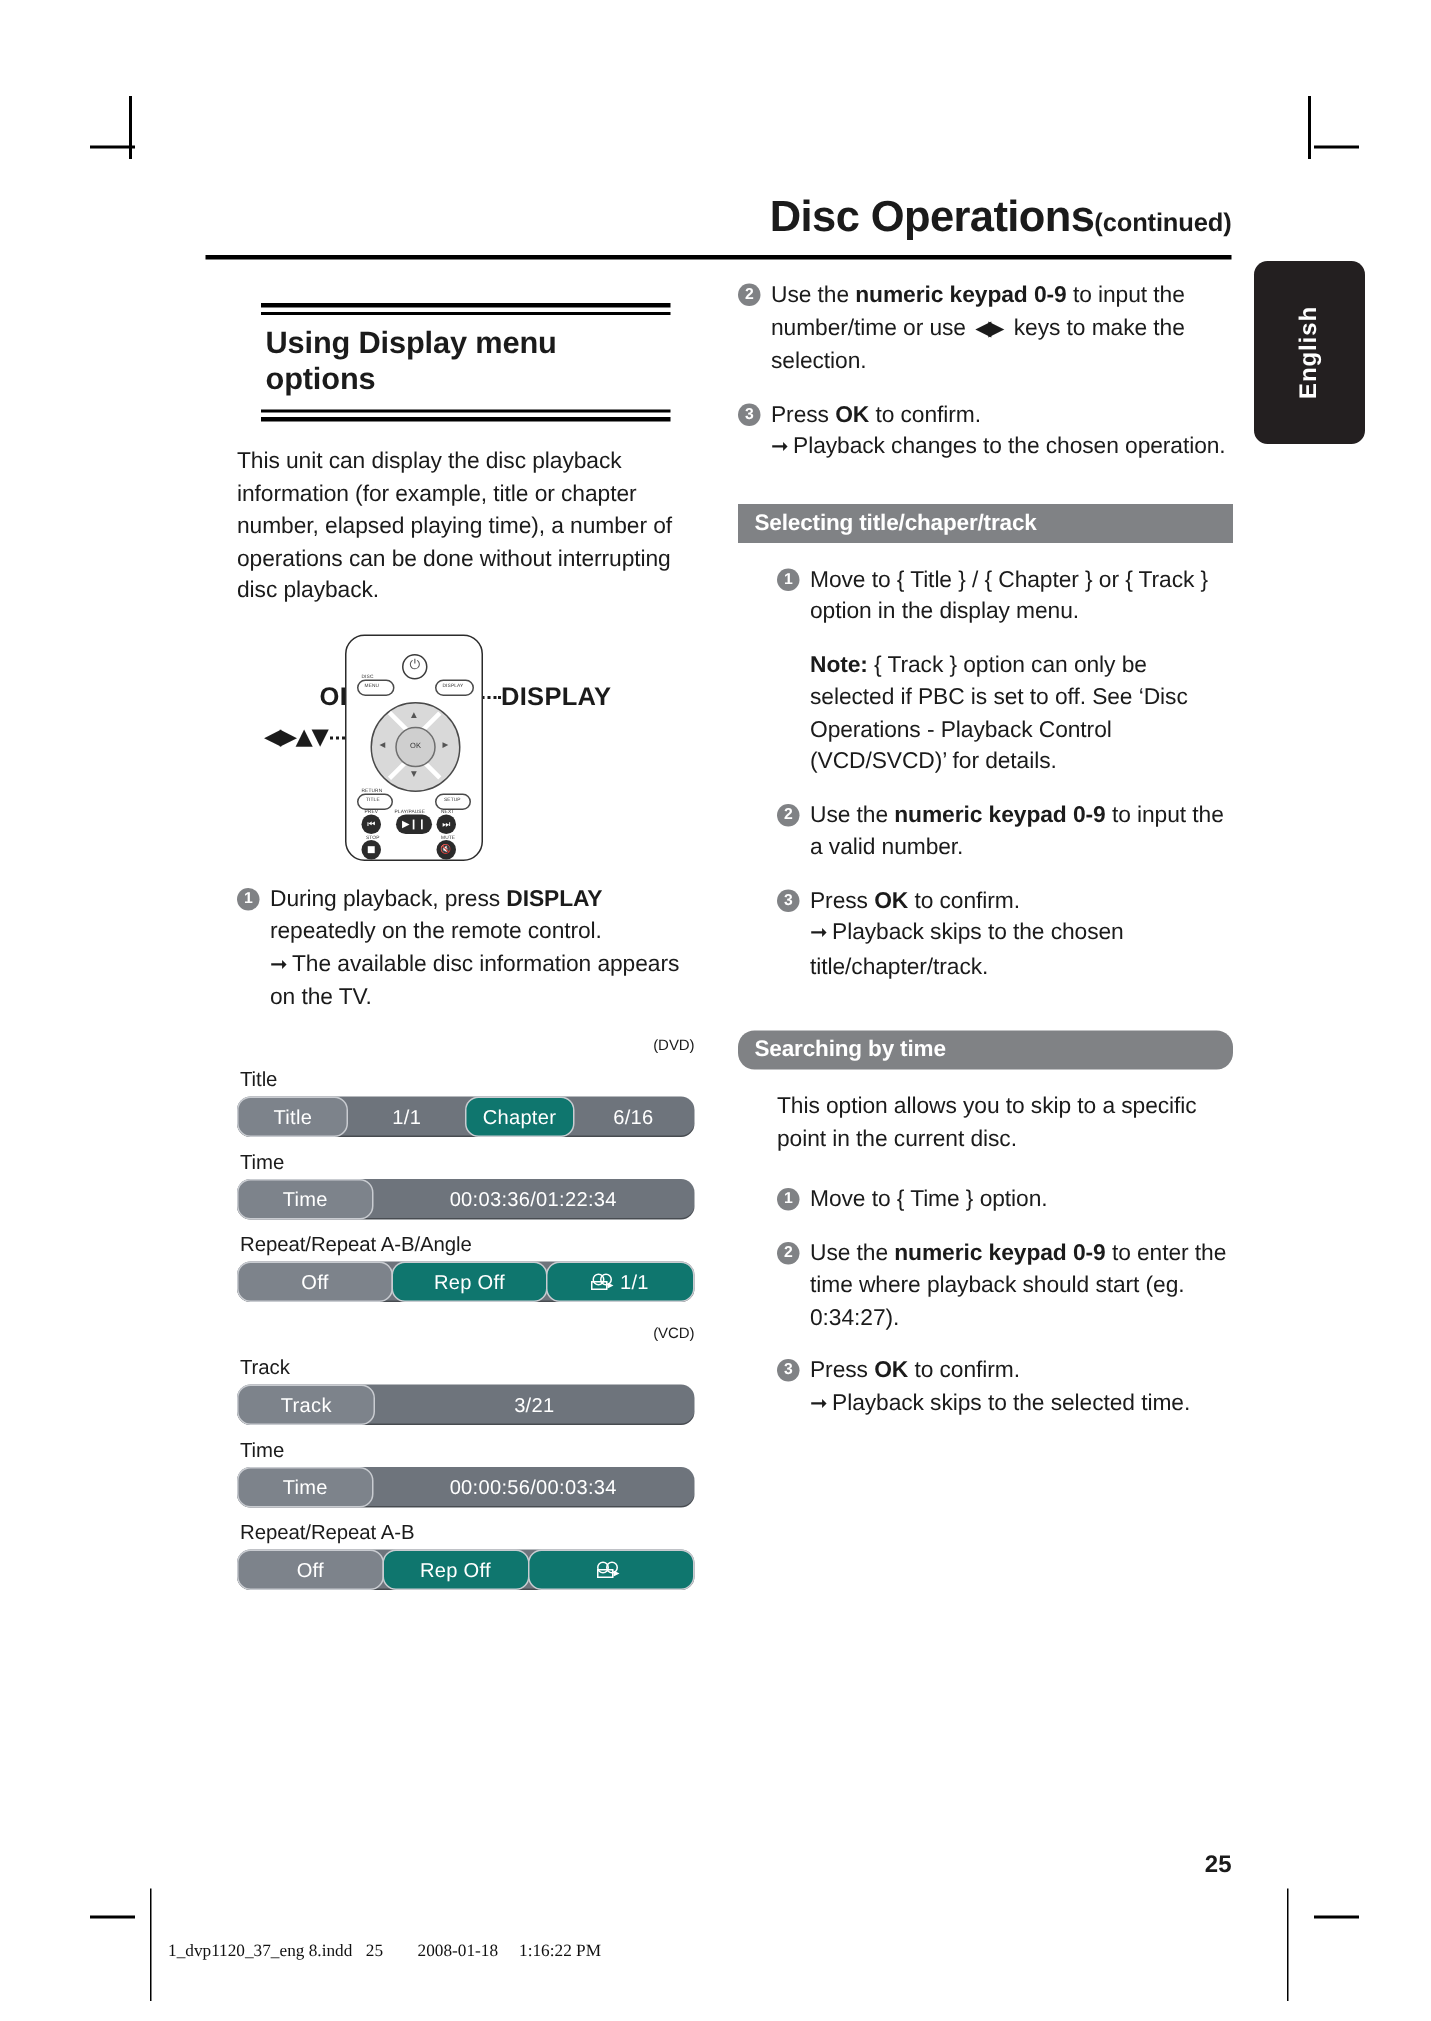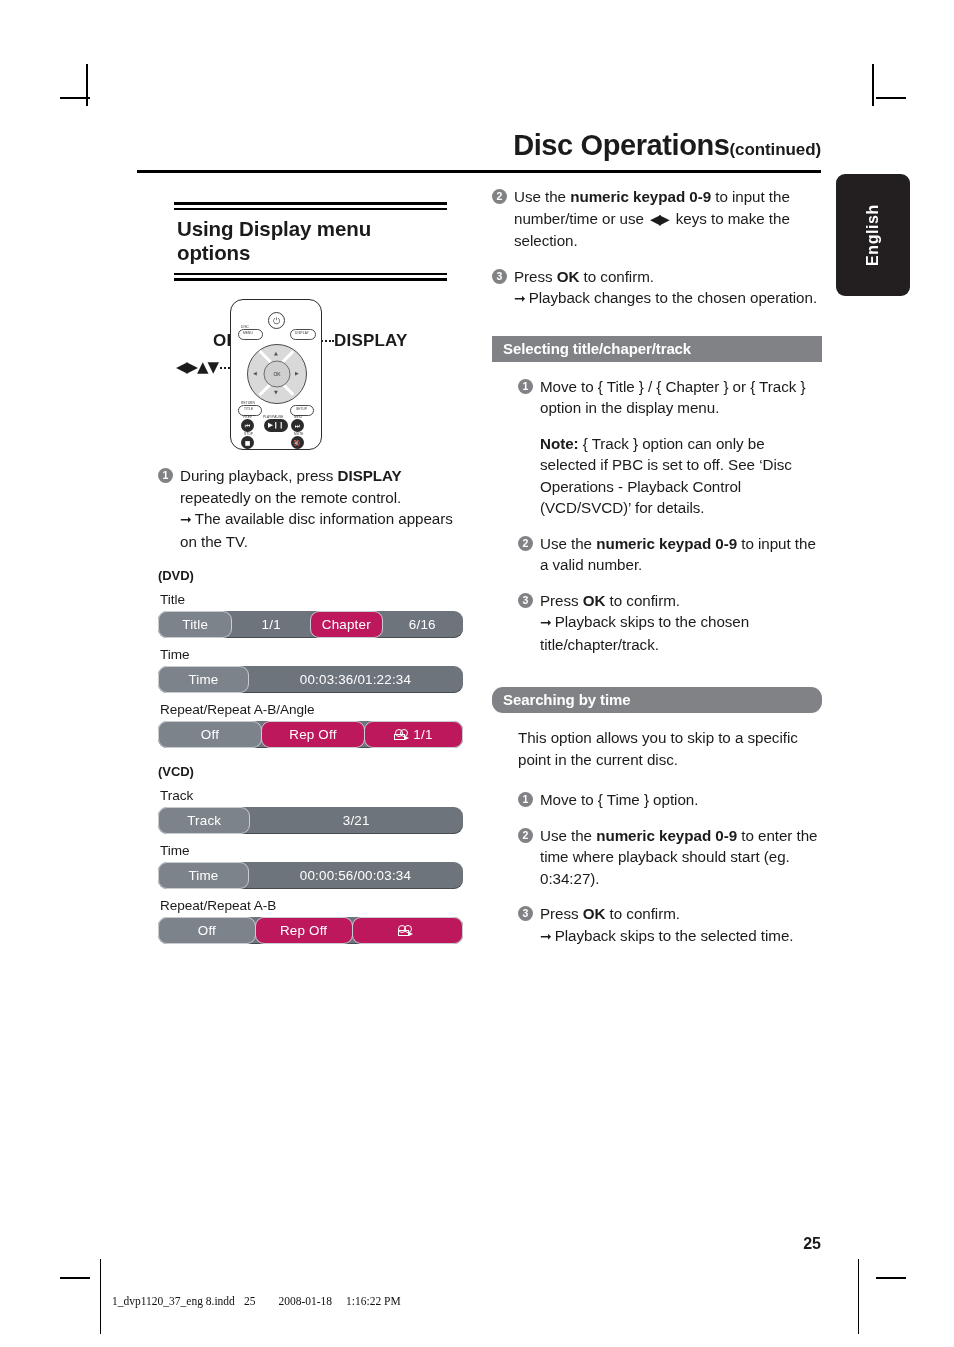--- a/index.html
+++ b/index.html
@@ -257,25 +257,24 @@
   }
   .dots {
     position: absolute;
     height: 0;
     border-top: 2px dotted #1b1b1b;
   }
 
   
   .osd-block { margin-top: 8px; }
   .osd-type {
-    text-align: left;
-    font-size: 13px;
+    text-align: right;
+    font-size: 10px;
     margin: 16px 0 4px 0;
     letter-spacing: -0.05px;
-    font-weight: bold;
   }
   .osd-caption {
     font-size: 13.6px;
     margin: 9px 0 4px 2px;
     letter-spacing: -0.05px;
   }
   .osd-bar {
     position: relative;
     height: 27px;
     display: flex;
@@ -284,21 +283,21 @@
     box-shadow: inset 0 -1px 0 rgba(0,0,0,0.35);
   }
   .osd-seg {
     position: relative;
     display: flex;
     align-items: center;
     justify-content: center;
     color: #ffffff;
     font-size: 13.4px;
     letter-spacing: 0.2px;
-    background: #be185d;
+    background: #0f766e;
     border-radius: 9px;
     border: 1.2px solid #c9ccd1;
     box-sizing: border-box;
     margin-left: -1px;
   }
   .osd-seg:first-child { margin-left: 0; }
   .osd-seg.plain {
     border: none;
     background: transparent;
   }
@@ -392,20 +391,21 @@
     <div class="sec-head">
       <div class="rule-thick"></div>
       <div class="rule-gap"></div>
       <div class="rule-thin"></div>
       <h1>Using Display menu options</h1>
       <div class="rule-thin"></div>
       <div class="rule-gap"></div>
       <div class="rule-thick"></div>
     </div>
 
+    <p class="body">This unit can display the disc playback information (for example, title or chapter number, elapsed playing time), a number of operations can be done without interrupting disc playback.</p>
 
     <div class="remote-wrap">
 
       <div class="callout-label" style="left:55px; top:32px;">OK</div>
       <div class="callout-label" style="left:18px; top:59px; font-family:'DejaVu Sans', sans-serif; font-size:15px; letter-spacing:-1px;">◀▶▲▼</div>
       <div class="callout-label" style="left:176px; top:32px;">DISPLAY</div>
 
       <div class="dots" style="left:86px; top:41px; width:34px; transform:rotate(18deg); transform-origin:left center;"></div>
       <div class="dots" style="left:62px; top:68px; width:34px;"></div>
       <div class="dots" style="left:148px; top:41px; width:28px;"></div>

